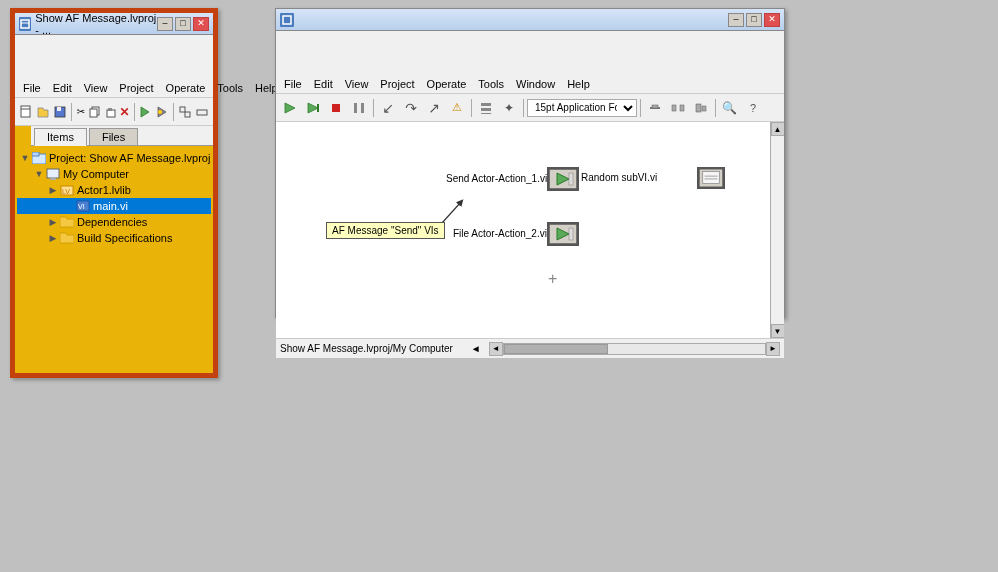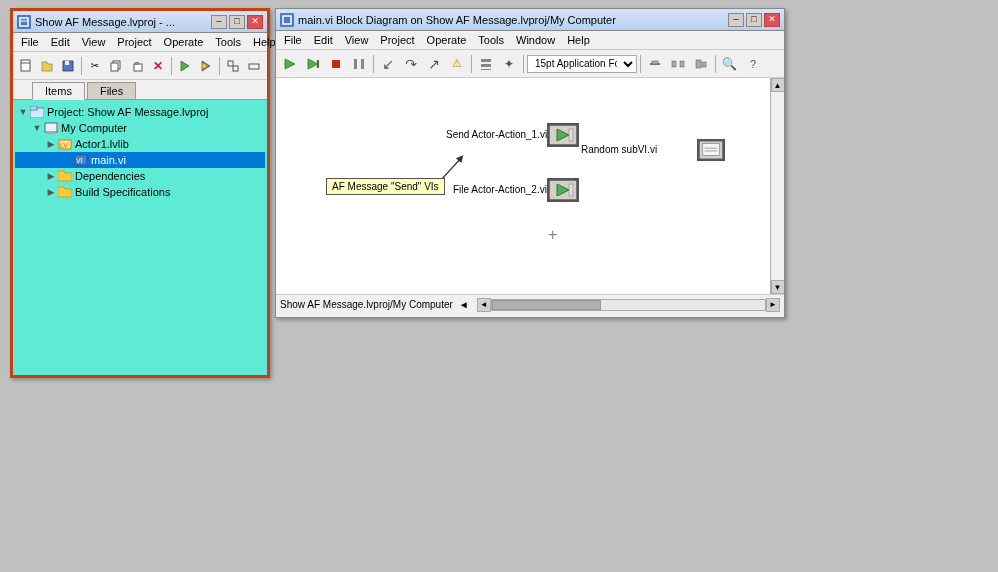--- a/index.html
+++ b/index.html
@@ -11,24 +11,24 @@
       height: 572px;
       overflow: hidden;
       position: relative;
     }
 
     
     #project-window {
       position: absolute;
       left: 10px;
       top: 8px;
-      width: 260px;
+      width: 208px;
       height: 370px;
-      background: #5eead4;
-      border: 3px solid #c2410c;
+      background: #eab308;
+      border: 5px solid #c2410c;
       box-shadow: 2px 2px 4px rgba(0,0,0,0.3);
     }
 
     .window-titlebar {
       background: linear-gradient(to bottom, #d6e4f7, #b8d0ed);
       border-bottom: 1px solid #888;
       padding: 3px 4px;
       display: flex;
       align-items: center;
       justify-content: space-between;
@@ -83,20 +83,21 @@
       display: flex;
       padding: 1px 2px;
       gap: 0;
     }
 
     .menu-item {
       padding: 2px 6px;
       cursor: pointer;
       font-size: 11px;
       color: #000;
+      margin-top: 44px;
     }
 
     .toolbar {
       background: #f0f0f0;
       border-bottom: 1px solid #ccc;
       display: flex;
       align-items: center;
       padding: 2px 3px;
       gap: 1px;
       height: 28px;
@@ -119,21 +120,22 @@
       height: 18px;
       background: #aaa;
       margin: 0 2px;
     }
 
     
     .tab-bar {
       display: flex;
       background: #f0f0f0;
       border-bottom: 1px solid #999;
-      padding: 2px 19px 0;
+      padding: 2px 3px 0;
+      margin-left: 16px;
     }
 
     .tab {
       padding: 2px 12px;
       border: 1px solid #999;
       border-bottom: none;
       background: #d4d0c8;
       cursor: pointer;
       font-size: 11px;
       margin-right: 2px;
@@ -245,21 +247,21 @@
       font-size: 10px;
       display: flex;
       align-items: center;
       justify-content: space-between;
       height: 20px;
     }
 
     .status-path {
       display: flex;
       align-items: center;
-      gap: 4px;
+      gap: 16px;
       overflow: hidden;
     }
 
     .plus-cursor {
       position: absolute;
       font-size: 16px;
       color: #888;
       pointer-events: none;
     }
 
@@ -468,21 +470,20 @@
 
 <div id="diagram-window">
 
   <div class="window-titlebar">
     <div class="window-title-left">
       <div class="window-title-icon">
         <svg width="10" height="10">
             <rect x="1" y="1" width="8" height="8" fill="none" stroke="white" stroke-width="1.5"></rect>
           </svg>
       </div>
-      <span class="window-title-text">main.vi Block Diagram on Show AF Message.lvproj/My Computer</span>
     </div>
     <div class="window-controls">
       <div class="win-btn">–</div>
       <div class="win-btn">□</div>
       <div class="win-btn" style="background:#e05050; color:white; border-color:#c04040;">✕</div>
     </div>
   </div>
 
   <div class="menubar">
     <span class="menu-item">File</span>
@@ -589,21 +590,21 @@
       <div class="send-action-icon">
 
         <svg width="28" height="20" viewBox="0 0 28 20">
           <rect x="0" y="0" width="28" height="20" fill="#d4d0c8" stroke="#555" stroke-width="1.5"></rect>
           <polygon points="8,4 20,10 8,16" fill="#5aaa5a" stroke="#2a7a2a" stroke-width="1"></polygon>
           <rect x="20" y="4" width="4" height="12" fill="#dddddd" stroke="#777" stroke-width="0.5"></rect>
         </svg>
       </div>
     </div>
 
-    <div class="vi-node" style="position:absolute; left:305px; top:61px;gap:40px;">
+    <div class="vi-node" style="position:absolute; left:305px; top:45px;gap:40px;">
       <div class="vi-node-label">Random subVI.vi</div>
       <div class="random-subvi-icon">
         <svg width="26" height="20" viewBox="0 0 26 20">
           <rect x="0" y="0" width="26" height="20" fill="#d4d0c8" stroke="#555" stroke-width="1.5"></rect>
 
           <rect x="4" y="3" width="18" height="13" fill="#f5f5f5" stroke="#888" stroke-width="0.8"></rect>
           <line x1="6" y1="8" x2="20" y2="8" stroke="#888" stroke-width="0.8"></line>
           <line x1="6" y1="11" x2="20" y2="11" stroke="#888" stroke-width="0.8"></line>
         </svg>
       </div>

